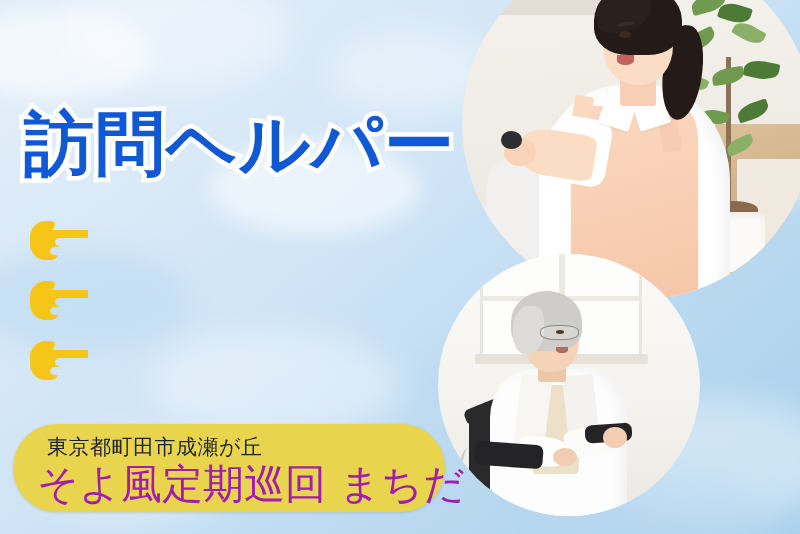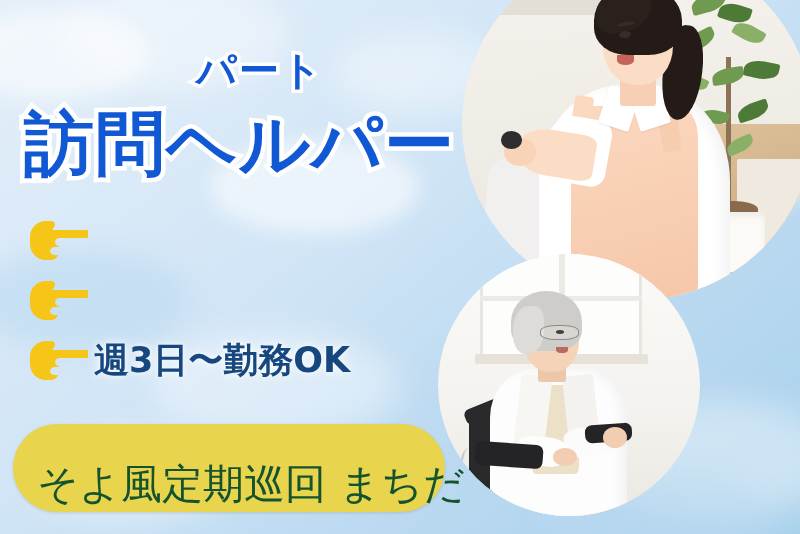--- a/index.html
+++ b/index.html
@@ -68,21 +68,21 @@
     background:#e8d44d;border-radius:44px;
     box-shadow:0 1px 3px rgba(90,80,20,.18);
   }
   .badge-sub{
     position:absolute;left:34px;top:9px;
     font-size:21px;font-weight:500;color:#1d2430;
     letter-spacing:.5px;white-space:nowrap;
   }
   .badge-main{
     position:absolute;left:24px;top:33px;
-    font-size:41px;font-weight:500;color:#14532d;
+    font-size:41px;font-weight:500;color:#a21caf;
     letter-spacing:0px;white-space:nowrap;
   }
 
   
   .photo{position:absolute;border-radius:50%;overflow:hidden;}
   .photo-top{left:462px;top:-52px;width:352px;height:352px;}
   .photo-bot{left:438px;top:254px;width:262px;height:262px;}
 
   .ph-inner{position:absolute;inset:0;}
 
@@ -231,21 +231,20 @@
       <div class="b-face"></div>
       <div class="b-hair"></div>
       <div class="b-hair2"></div>
       <div class="b-glass"></div>
       <div class="b-eye"></div>
       <div class="b-mouth"></div>
     </div>
   </div>
 
   <div class="textcol">
-    <div class="kicker">パート</div>
     <div class="title">訪問ヘルパー</div>
 
     <div class="bullets">
 
       <div class="bline b1">
         <span class="hand">
           <svg viewBox="0 0 62 44" xmlns="http://www.w3.org/2000/svg">
             <path fill="#f5c518" d="M20 3C11 3 4 10 4 19v7c0 9 7 16 16 16h4c4 0 7-2 8-5h-3c-3 0-5-2-5-4s2-4 5-4h5c-3-1-5-3-5-5 0-2 2-4 5-4h27c3 0 5-2 5-4s-2-4-5-4H26c2-2 3-4 3-6 0-2-2-3-4-3z"></path>
           </svg>
         </span>
@@ -258,23 +257,23 @@
           </svg>
         </span>
       </div>
 
       <div class="bline b3">
         <span class="hand">
           <svg viewBox="0 0 62 44" xmlns="http://www.w3.org/2000/svg">
             <path fill="#f5c518" d="M20 3C11 3 4 10 4 19v7c0 9 7 16 16 16h4c4 0 7-2 8-5h-3c-3 0-5-2-5-4s2-4 5-4h5c-3-1-5-3-5-5 0-2 2-4 5-4h27c3 0 5-2 5-4s-2-4-5-4H26c2-2 3-4 3-6 0-2-2-3-4-3z"></path>
           </svg>
         </span>
-        <span class="btext">週3日〜勤務OK</span>
       </div>
 
     </div>
   </div>
 
   <div class="badge">
+    <div class="badge-sub">東京都町田市成瀬が丘</div>
     <div class="badge-main">そよ風定期巡回 まちだ</div>
   </div>
 
 </div>
 
 </body></html>

